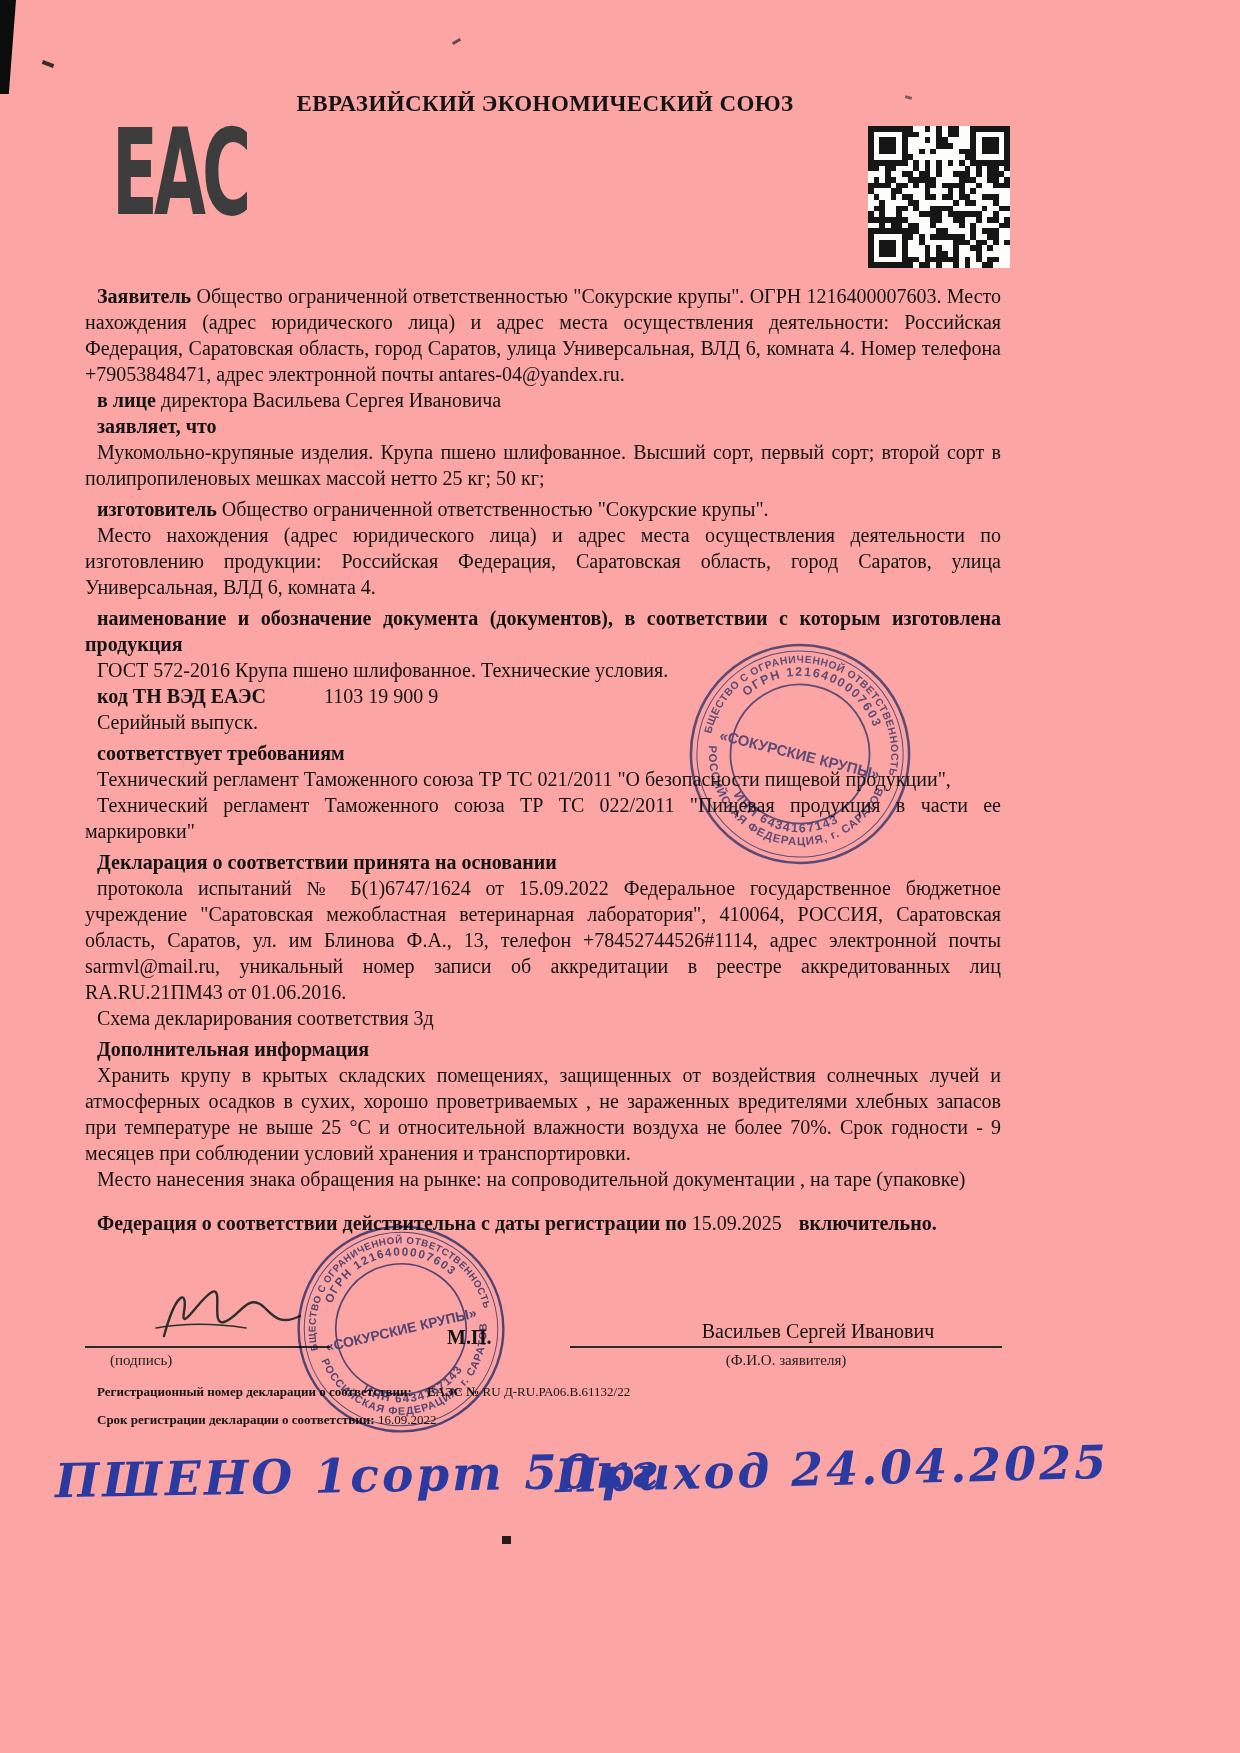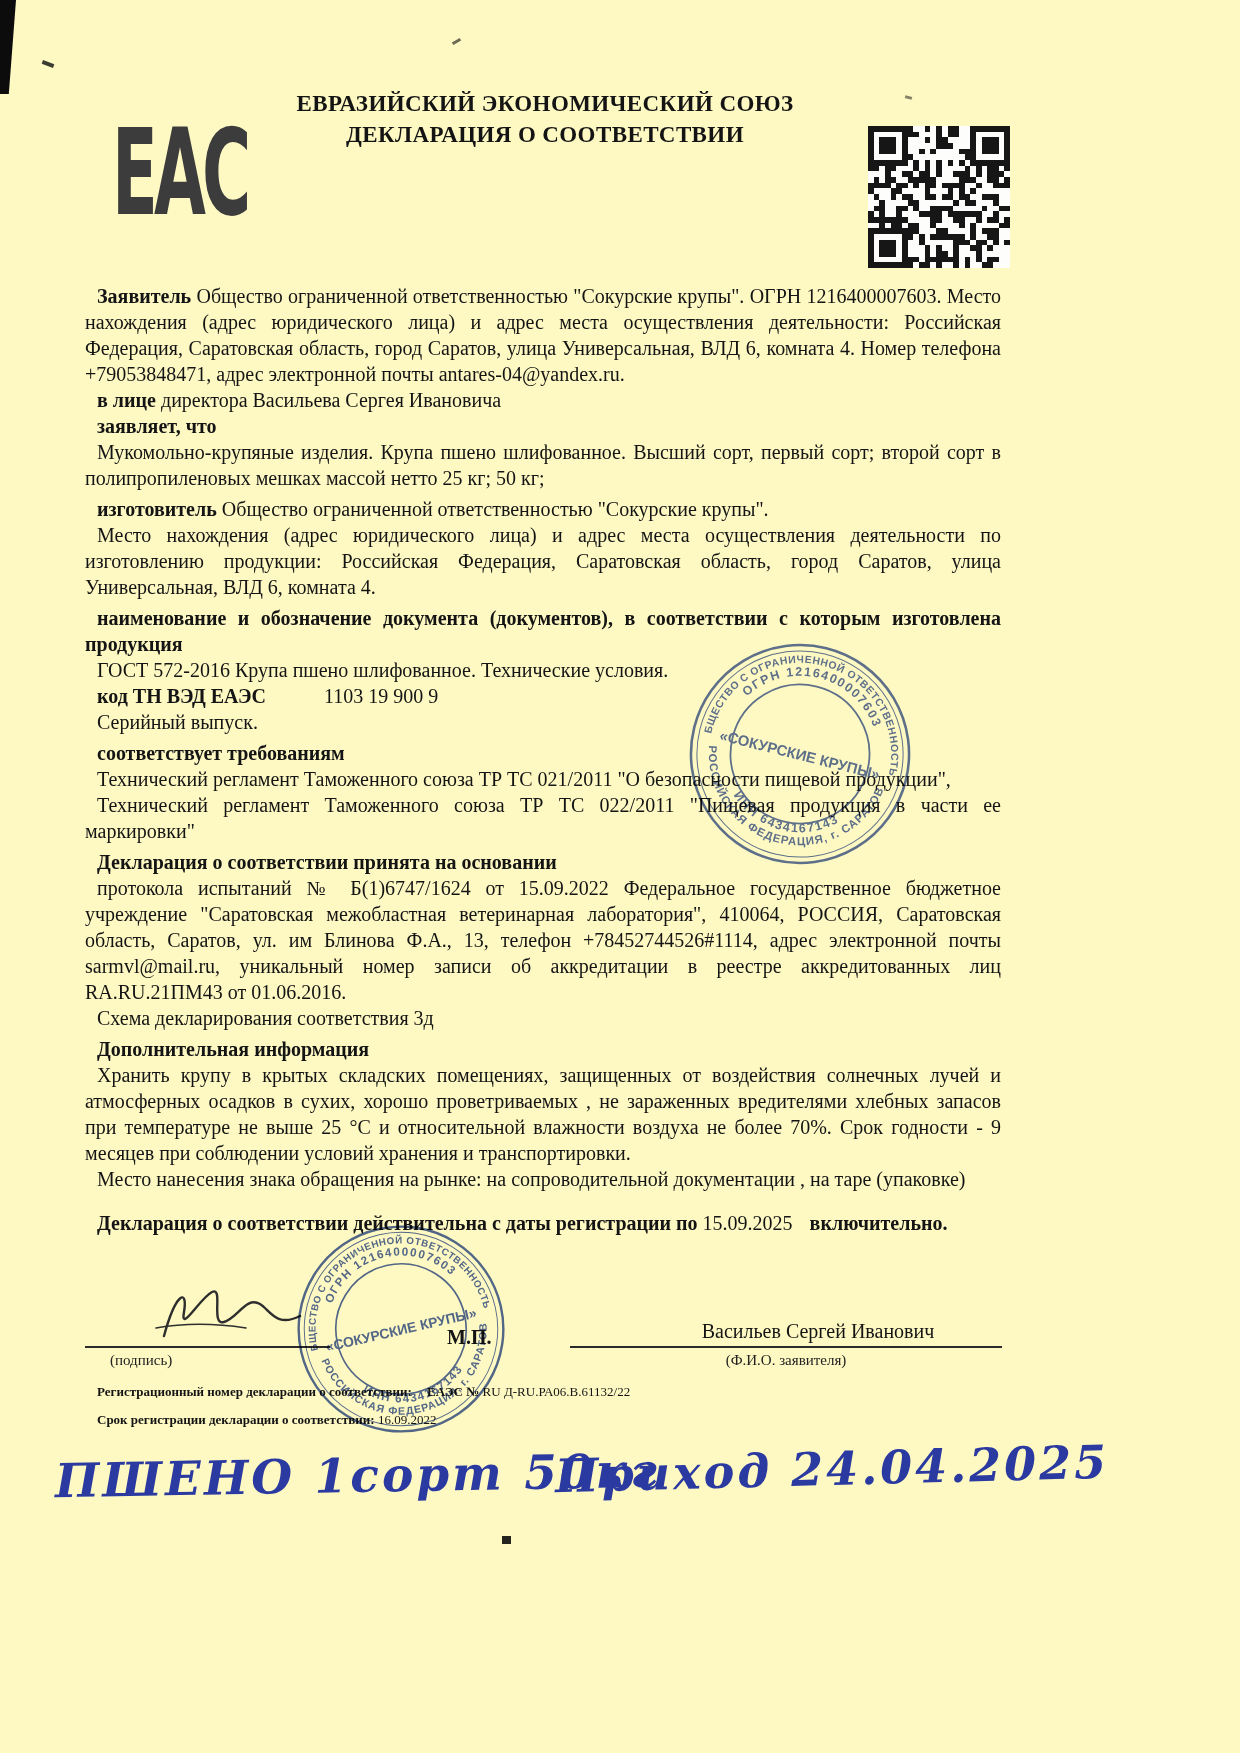--- a/index.html
+++ b/index.html
@@ -1,18 +1,18 @@
 <!DOCTYPE html>
 <html><head>
 <meta charset="utf-8">
 <style>
   html,body{margin:0;padding:0;background:#ffffff;}
   .page{
     position:relative; width:1240px; height:1753px; overflow:hidden;
-    background:#fef9c3; font-family:"Liberation Serif", serif; color:#141414;
+    background:#fca5a5; font-family:"Liberation Serif", serif; color:#141414;
   }
   
   .title{
     position:absolute; left:85px; top:88px; width:920px; text-align:center;
     font-weight:bold; font-size:23px; line-height:31px; letter-spacing:.4px;
   }
   .eac{
     position:absolute; left:112px; top:104px;
     font-family:"DejaVu Sans", sans-serif; font-weight:bold; font-size:86px;
     color:#3c3c3c; letter-spacing:-5px;
@@ -84,21 +84,20 @@
   <div class="artifact corner"></div>
   <div class="artifact speck1"></div>
   <div class="artifact speck2"></div>
   <div class="artifact speck3"></div>
   <div class="artifact dot"></div>
 
   <div class="eac">ЕАС</div>
 
   <div class="title">
     <div>ЕВРАЗИЙСКИЙ ЭКОНОМИЧЕСКИЙ СОЮЗ</div>
-    <div>ДЕКЛАРАЦИЯ О СООТВЕТСТВИИ</div>
   </div>
 
   <div class="qr">
       <div class="b"></div>
       <div class="b"></div>
       <div class="b"></div>
       <div class="b"></div>
       <div class="b"></div>
       <div class="b"></div>
       <div class="b"></div>
@@ -735,21 +734,21 @@
     <p class="para"><b></b><span>Серийный выпуск.</span></p>
     <p class="para gap"><b>соответствует требованиям</b><span></span></p>
     <p class="para"><b></b><span>Технический регламент Таможенного союза ТР ТС 021/2011 "О безопасности пищевой продукции",</span></p>
     <p class="para"><b></b><span>Технический регламент Таможенного союза ТР ТС 022/2011 "Пищевая продукция в части ее маркировки"</span></p>
     <p class="para gap"><b>Декларация о соответствии принята на основании</b><span></span></p>
     <p class="para"><b></b><span>протокола испытаний № Б(1)6747/1624 от 15.09.2022 Федеральное государственное бюджетное учреждение "Саратовская межобластная ветеринарная лаборатория", 410064, РОССИЯ, Саратовская область, Саратов, ул. им Блинова Ф.А., 13, телефон +78452744526#1114, адрес электронной почты sarmvl@mail.ru, уникальный номер записи об аккредитации в реестре аккредитованных лиц RA.RU.21ПМ43 от 01.06.2016.</span></p>
     <p class="para"><b></b><span>Схема декларирования соответствия 3д</span></p>
     <p class="para gap"><b>Дополнительная информация</b><span></span></p>
     <p class="para"><b></b><span>Хранить крупу в крытых складских помещениях, защищенных от воздействия солнечных лучей и атмосферных осадков в сухих, хорошо проветриваемых , не зараженных вредителями хлебных запасов при температуре не выше 25 °С и относительной влажности воздуха не более 70%. Срок годности - 9 месяцев при соблюдении условий хранения и транспортировки.</span></p>
     <p class="para"><b></b><span>Место нанесения знака обращения на рынке: на сопроводительной документации , на таре (упаковке)</span></p>
-    <p class="para validity"><b>Декларация о соответствии действительна с даты регистрации по</b><span> 15.09.2025 </span><b>включительно.</b></p>
+    <p class="para validity"><b>Федерация о соответствии действительна с даты регистрации по</b><span> 15.09.2025 </span><b>включительно.</b></p>
   </div>
 
   <svg class="signature" viewBox="0 0 190 74">
     <path d="M14,58 C26,14 38,10 34,34 C30,56 50,20 62,14 C74,8 60,48 74,44 C88,40 96,18 110,26 C120,32 126,50 150,38" fill="none" stroke="#2e2e2e" stroke-width="2.4" stroke-linecap="round"></path>
     <path d="M6,50 C40,44 70,46 96,50" fill="none" stroke="#2e2e2e" stroke-width="1.6" stroke-linecap="round"></path>
   </svg>
   <div class="line line-left"></div>
   <div class="caption cap-sign">(подпись)</div>
   <div class="mp">М.П.</div>
   <div class="fio">Васильев Сергей Иванович</div>

